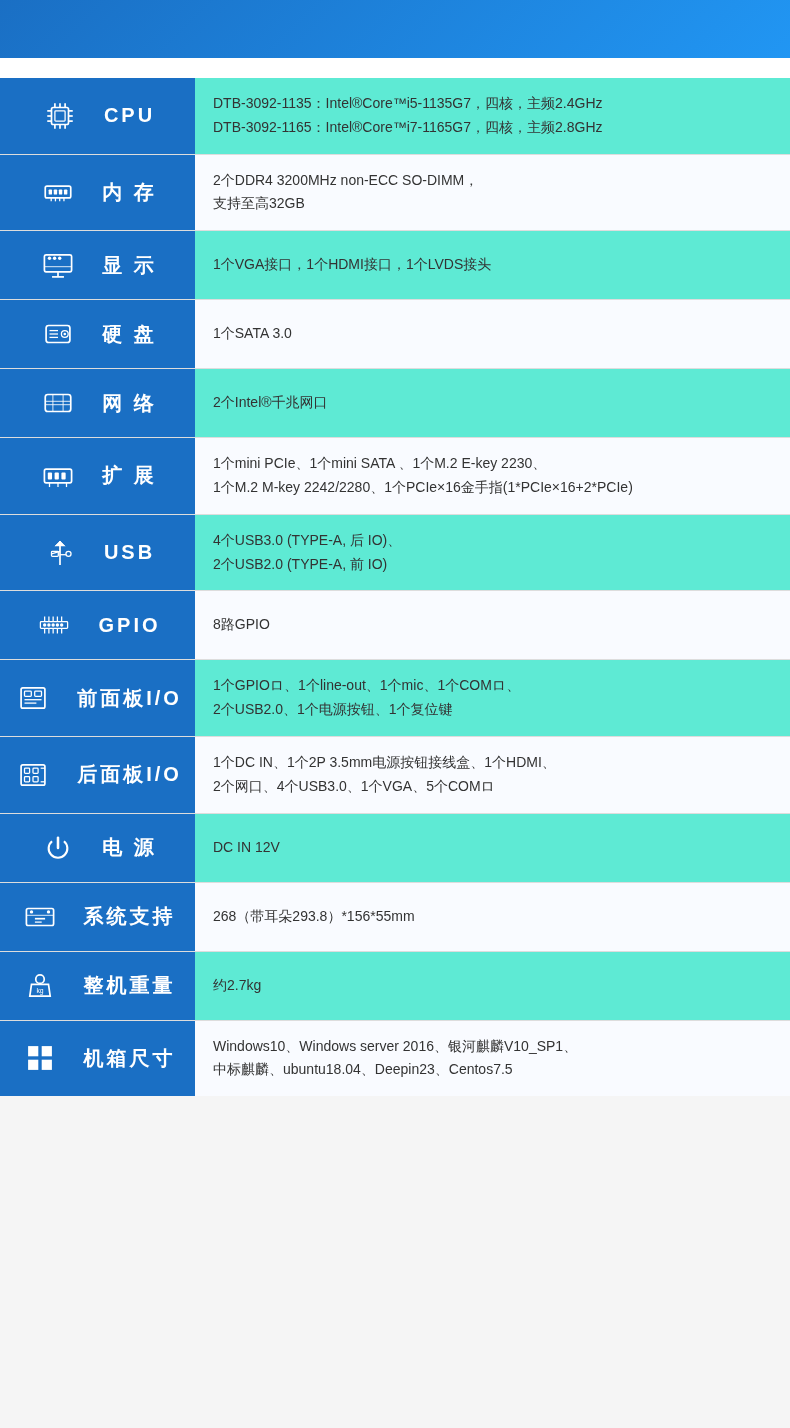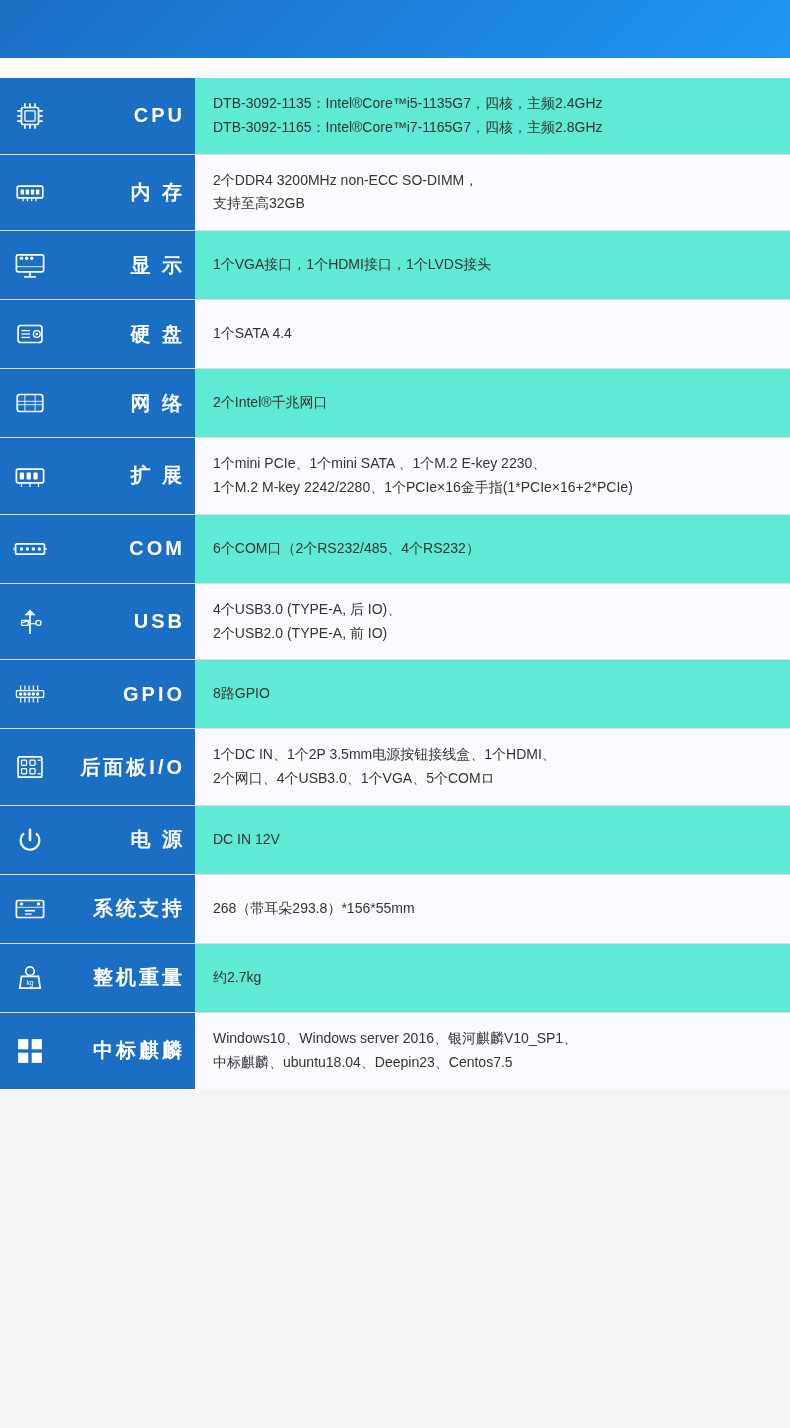--- a/index.html
+++ b/index.html
@@ -49,21 +49,21 @@
       background: #1a6fc4;
       width: 195px;
       min-width: 195px;
       padding: 14px 10px;
       vertical-align: middle;
       text-align: center;
     }
     .label-inner {
       display: flex;
       align-items: center;
-      justify-content: space-between;
+      justify-content: center;
       gap: 24px;
     }
     .label-icon {
       width: 40px;
       height: 40px;
       display: flex;
       align-items: center;
       justify-content: center;
       flex-shrink: 0;
     }
@@ -173,21 +173,21 @@
       <circle cx="28" cy="20" r="4" stroke="white" stroke-width="1.5" fill="none"></circle>
       <circle cx="28" cy="20" r="1.5" fill="white"></circle>
       <line x1="10" y1="16" x2="20" y2="16" stroke="white" stroke-width="1.5"></line>
       <line x1="10" y1="20" x2="20" y2="20" stroke="white" stroke-width="1.5"></line>
       <line x1="10" y1="24" x2="20" y2="24" stroke="white" stroke-width="1.5"></line>
     </svg>
               </span>
       <span class="label-text">硬 盘</span>
     </div>
           </td>
-          <td class="value-cell">1个SATA 4.4</td>
+          <td class="value-cell">1个SATA 3.0</td>
         </tr>
         <tr>
           <td class="label-cell">
     <div class="label-inner">
       <span class="label-icon">
                 <svg viewBox="0 0 40 40" width="34" height="34" fill="none" xmlns="http://www.w3.org/2000/svg">
       <rect x="5" y="10" width="30" height="20" rx="3" stroke="white" stroke-width="2" fill="none"></rect>
       <line x1="5" y1="18" x2="35" y2="18" stroke="white" stroke-width="1"></line>
       <line x1="5" y1="22" x2="35" y2="22" stroke="white" stroke-width="1"></line>
       <line x1="14" y1="10" x2="14" y2="30" stroke="white" stroke-width="1"></line>
@@ -210,39 +210,20 @@
       <rect x="24" y="16" width="5" height="8" rx="1" fill="white"></rect>
       <line x1="10" y1="28" x2="10" y2="33" stroke="white" stroke-width="1.5"></line>
       <line x1="20" y1="28" x2="20" y2="33" stroke="white" stroke-width="1.5"></line>
       <line x1="30" y1="28" x2="30" y2="33" stroke="white" stroke-width="1.5"></line>
     </svg>
               </span>
       <span class="label-text">扩 展</span>
     </div>
           </td>
           <td class="value-cell">1个mini PCIe、1个mini SATA 、1个M.2 E-key 2230、<br>1个M.2 M-key 2242/2280、1个PCIe×16金手指(1*PCIe×16+2*PCIe)</td>
-        </tr>
-        <tr>
-          <td class="label-cell">
-    <div class="label-inner">
-      <span class="label-icon">
-                <svg viewBox="0 0 40 40" width="34" height="34" fill="none" xmlns="http://www.w3.org/2000/svg">
-      <rect x="3" y="14" width="34" height="12" rx="2" stroke="white" stroke-width="2" fill="none"></rect>
-      <circle cx="10" cy="20" r="2" fill="white"></circle>
-      <circle cx="17" cy="20" r="2" fill="white"></circle>
-      <circle cx="24" cy="20" r="2" fill="white"></circle>
-      <circle cx="31" cy="20" r="2" fill="white"></circle>
-      <line x1="3" y1="20" x2="0" y2="20" stroke="white" stroke-width="1.5"></line>
-      <line x1="37" y1="20" x2="40" y2="20" stroke="white" stroke-width="1.5"></line>
-    </svg>
-              </span>
-      <span class="label-text">COM</span>
-    </div>
-          </td>
-          <td class="value-cell">6个COM口（2个RS232/485、4个RS232）</td>
         </tr>
         <tr>
           <td class="label-cell">
     <div class="label-inner">
       <span class="label-icon">
                 <svg viewBox="0 0 40 40" width="34" height="34" fill="none" xmlns="http://www.w3.org/2000/svg">
       <line x1="20" y1="6" x2="20" y2="34" stroke="white" stroke-width="2"></line>
       <polyline points="14,12 20,6 26,12" fill="white" stroke="white" stroke-width="1"></polyline>
       <rect x="10" y="18" width="8" height="6" rx="1" stroke="white" stroke-width="1.5" fill="none"></rect>
       <circle cx="30" cy="21" r="3" stroke="white" stroke-width="1.5" fill="none"></circle>
@@ -282,20 +263,37 @@
     </div>
           </td>
           <td class="value-cell">8路GPIO</td>
         </tr>
         <tr>
           <td class="label-cell">
     <div class="label-inner">
       <span class="label-icon">
                 <svg viewBox="0 0 40 40" width="34" height="34" fill="none" xmlns="http://www.w3.org/2000/svg">
       <rect x="6" y="8" width="28" height="24" rx="2" stroke="white" stroke-width="2" fill="none"></rect>
+      <rect x="10" y="12" width="8" height="6" rx="1" stroke="white" stroke-width="1.5" fill="none"></rect>
+      <rect x="22" y="12" width="8" height="6" rx="1" stroke="white" stroke-width="1.5" fill="none"></rect>
+      <line x1="10" y1="22" x2="30" y2="22" stroke="white" stroke-width="1.5"></line>
+      <line x1="10" y1="26" x2="24" y2="26" stroke="white" stroke-width="1.5"></line>
+    </svg>
+              </span>
+      <span class="label-text">前面板I/O</span>
+    </div>
+          </td>
+          <td class="value-cell">1个GPIOロ、1个line-out、1个mic、1个COMロ、<br>2个USB2.0、1个电源按钮、1个复位键</td>
+        </tr>
+        <tr>
+          <td class="label-cell">
+    <div class="label-inner">
+      <span class="label-icon">
+                <svg viewBox="0 0 40 40" width="34" height="34" fill="none" xmlns="http://www.w3.org/2000/svg">
+      <rect x="6" y="8" width="28" height="24" rx="2" stroke="white" stroke-width="2" fill="none"></rect>
       <rect x="10" y="12" width="6" height="6" rx="1" stroke="white" stroke-width="1.5" fill="none"></rect>
       <rect x="20" y="12" width="6" height="6" rx="1" stroke="white" stroke-width="1.5" fill="none"></rect>
       <rect x="10" y="22" width="6" height="6" rx="1" stroke="white" stroke-width="1.5" fill="none"></rect>
       <rect x="20" y="22" width="6" height="6" rx="1" stroke="white" stroke-width="1.5" fill="none"></rect>
       <line x1="29" y1="12" x2="34" y2="12" stroke="white" stroke-width="1.5"></line>
       <line x1="29" y1="28" x2="34" y2="28" stroke="white" stroke-width="1.5"></line>
     </svg>
               </span>
       <span class="label-text">后面板I/O</span>
     </div>
@@ -353,21 +351,21 @@
           <td class="label-cell">
     <div class="label-inner">
       <span class="label-icon">
                 <svg viewBox="0 0 40 40" width="34" height="34" fill="none" xmlns="http://www.w3.org/2000/svg">
       <rect x="6" y="6" width="12" height="12" fill="white"></rect>
       <rect x="22" y="6" width="12" height="12" fill="white"></rect>
       <rect x="6" y="22" width="12" height="12" fill="white"></rect>
       <rect x="22" y="22" width="12" height="12" fill="white"></rect>
     </svg>
               </span>
-      <span class="label-text">中标麒麟</span>
+      <span class="label-text">机箱尺寸</span>
     </div>
           </td>
           <td class="value-cell">Windows10、Windows server 2016、银河麒麟V10_SP1、<br>中标麒麟、ubuntu18.04、Deepin23、Centos7.5</td>
         </tr>
       </tbody>
   </table>
 
 </div>
 
 </body></html>

